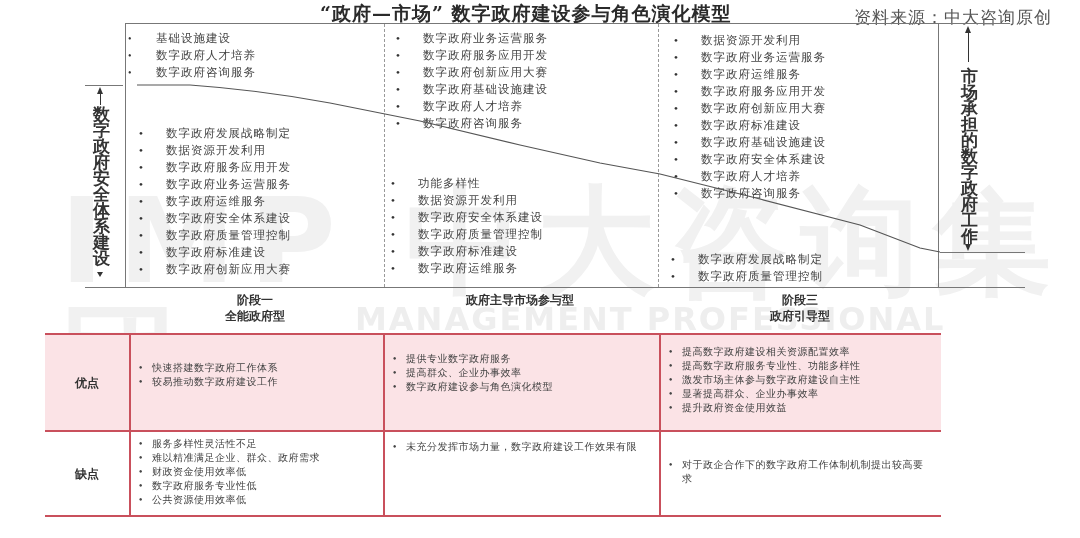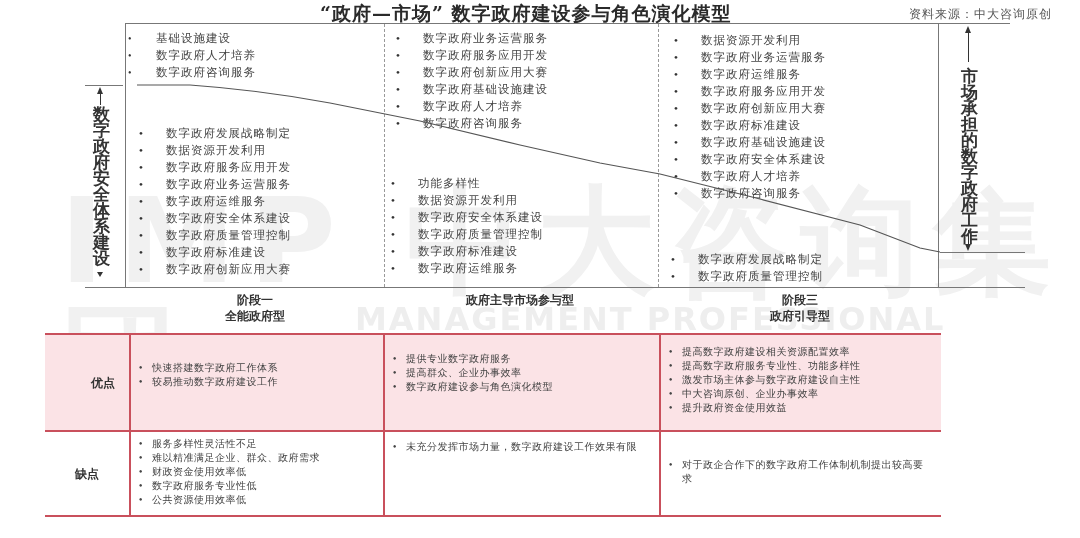--- a/index.html
+++ b/index.html
@@ -3,21 +3,21 @@
   <meta charset="utf-8">
   <style>
     html, body { margin:0; padding:0; }
     body {
       width:1080px; height:538px; position:relative; overflow:hidden;
       background:#ffffff; font-family:"DejaVu Serif", "Liberation Serif", serif; color:#3a3a3a;
     }
     .abs { position:absolute; }
     .title { left:0; top:0; width:1080px; text-align:center; font-size:19px; font-weight:bold; color:#2a2a2a; letter-spacing:1px; top:0px; }
     .title span { position:absolute; left:320px; top:1px; }
-    .source { right:28px; top:6px; font-size:12px; color:#555; letter-spacing:1px; }
+    .source { right:28px; top:6px; font-size:17px; color:#555; letter-spacing:1px; }
 
     
     .wm { color:#f1f1f1; font-family:"DejaVu Sans", sans-serif; font-weight:bold; z-index:0; user-select:none; }
     .wm-big { left:60px; top:182px; font-size:118px; letter-spacing:14px; line-height:1; }
     .wm-small { left:355px; top:300px; font-size:32px; letter-spacing:2px; color:#eeeeee; }
 
     .line { background:#777; z-index:1; }
     .vline { width:1px; background:#777; z-index:1; }
     .dash { width:0; border-left:1px dashed #999; z-index:1; }
 
@@ -143,37 +143,37 @@
 </div>
 
 <div class="abs pink" style="left:45px; top:334px; width:896px; height:97px;"></div>
 <div class="abs rline" style="left:45px; top:333px; width:896px;"></div>
 <div class="abs rline" style="left:45px; top:430px; width:896px;"></div>
 <div class="abs rline" style="left:45px; top:515px; width:896px;"></div>
 <div class="abs rvline" style="left:129px; top:333px; height:184px;"></div>
 <div class="abs rvline" style="left:383px; top:333px; height:184px;"></div>
 <div class="abs rvline" style="left:659px; top:333px; height:184px;"></div>
 
-<div class="abs rowhead" style="left:45px; top:375px; width:84px;padding-left:16px;">优点</div>
+<div class="abs rowhead" style="left:45px; top:375px; width:84px;">优点</div>
 <div class="abs rowhead" style="left:45px; top:466px; width:84px;">缺点</div>
 
 <ul class="abs tlist" style="left:138px; top:361px;">
   <li>快速搭建数字政府工作体系</li>
   <li>较易推动数字政府建设工作</li>
 </ul>
 <ul class="abs tlist" style="left:392px; top:352px;">
   <li>提供专业数字政府服务</li>
   <li>提高群众、企业办事效率</li>
   <li>数字政府建设参与角色演化模型</li>
 </ul>
 <ul class="abs tlist" style="left:668px; top:345px;">
   <li>提高数字政府建设相关资源配置效率</li>
   <li>提高数字政府服务专业性、功能多样性</li>
   <li>激发市场主体参与数字政府建设自主性</li>
-  <li>中大咨询原创、企业办事效率</li>
+  <li>显著提高群众、企业办事效率</li>
   <li>提升政府资金使用效益</li>
 </ul>
 
 <ul class="abs tlist" style="left:138px; top:437px;">
   <li>服务多样性灵活性不足</li>
   <li>难以精准满足企业、群众、政府需求</li>
   <li>财政资金使用效率低</li>
   <li>数字政府服务专业性低</li>
   <li>公共资源使用效率低</li>
 </ul>

